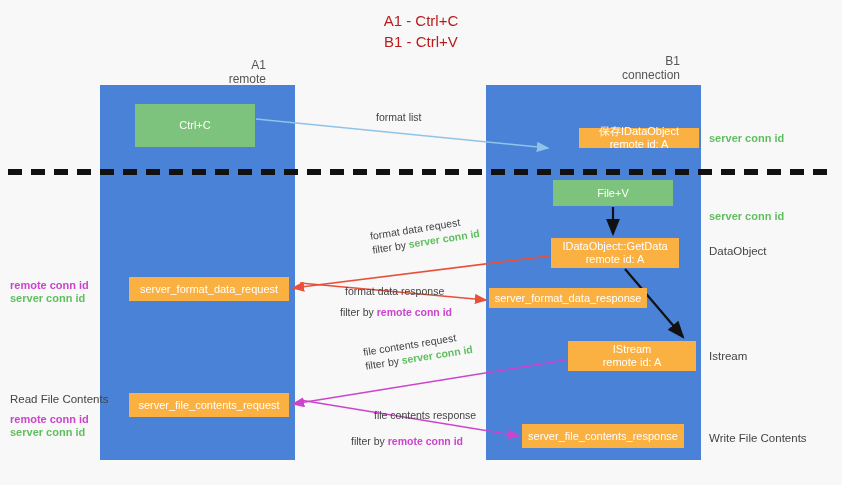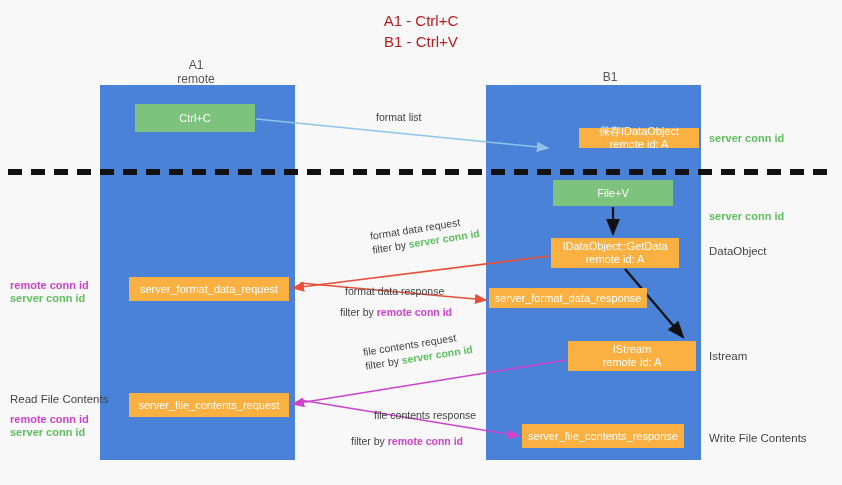--- a/index.html
+++ b/index.html
@@ -31,27 +31,27 @@
     top: 10px;
     width: 842px;
     text-align: center;
     font-size: 15px;
     color: #b91c1c;
     line-height: 21px;
   }
 
   
   .col-head {
-    text-align: center;
+    text-align: right;
     font-size: 12px;
     color: #555555;
     line-height: 14px;
   }
   #head-a1 { left: 126px; top: 58px; width: 140px; }
-  #head-b1 { left: 540px; top: 70px; width: 140px; }
+  #head-b1 { left: 540px; top: 54px; width: 140px; }
 
   
   .lane {
     background: #4a82d8;
   }
   #lane-a1 { left: 100px; top: 85px; width: 195px; height: 375px; }
   #lane-b1 { left: 486px; top: 85px; width: 215px; height: 375px; }
 
   
   .node {
@@ -63,21 +63,21 @@
     color: #ffffff;
     font-size: 11px;
     line-height: 13px;
     text-align: center;
     padding: 2px 4px;
   }
   .node.green { background: #7dc37d; }
   .node.orange { background: #fbb042; }
   .node .l2 { font-size: 11px; }
 
-  #n-ctrlc   { left: 135px; top: 104px; width: 120px; height: 28px; }
+  #n-ctrlc   { left: 135px; top: 104px; width: 120px; height: 43px; }
   #n-idataobj{ left: 579px; top: 128px; width: 120px; height: 20px; }
   #n-ctrlv   { left: 553px; top: 180px; width: 120px; height: 26px; }
   #n-getdata { left: 551px; top: 238px; width: 128px; height: 30px; }
   #n-sfdreq  { left: 129px; top: 277px; width: 160px; height: 24px; }
   #n-sfdresp { left: 489px; top: 288px; width: 158px; height: 20px; }
   #n-istream { left: 568px; top: 341px; width: 128px; height: 30px; }
   #n-sfcreq  { left: 129px; top: 393px; width: 160px; height: 24px; }
   #n-sfcresp { left: 522px; top: 424px; width: 162px; height: 24px; }
 
   

